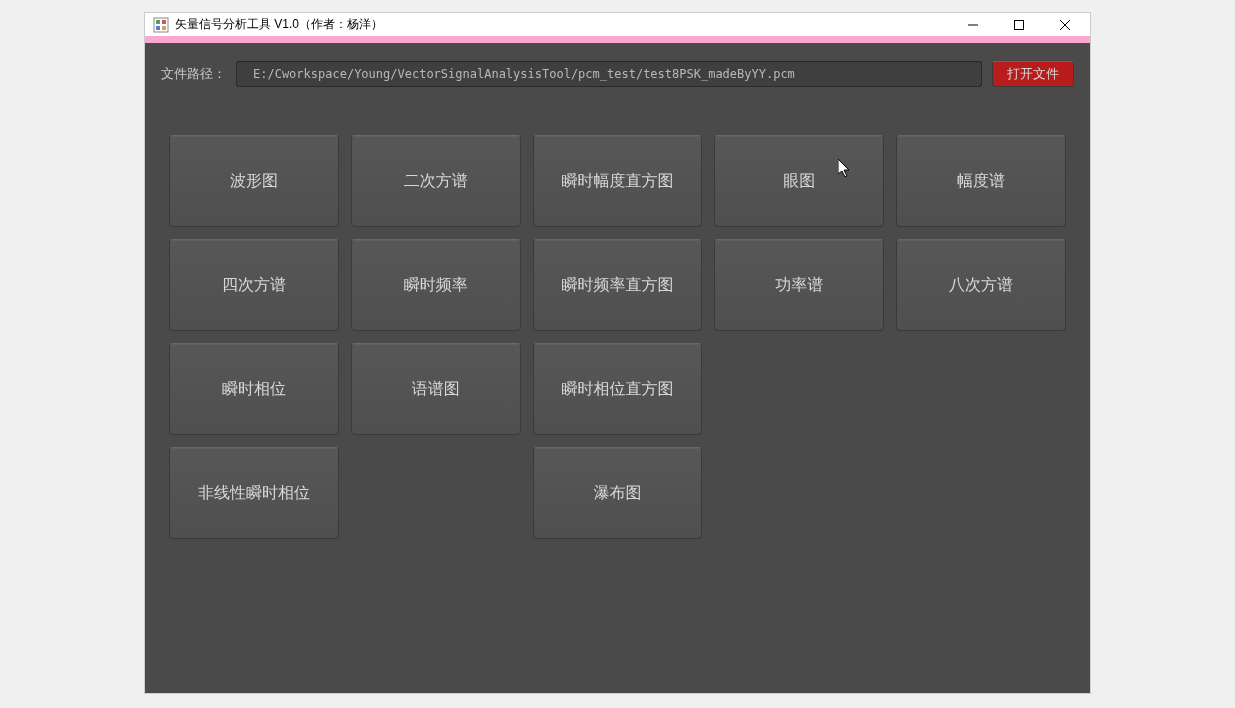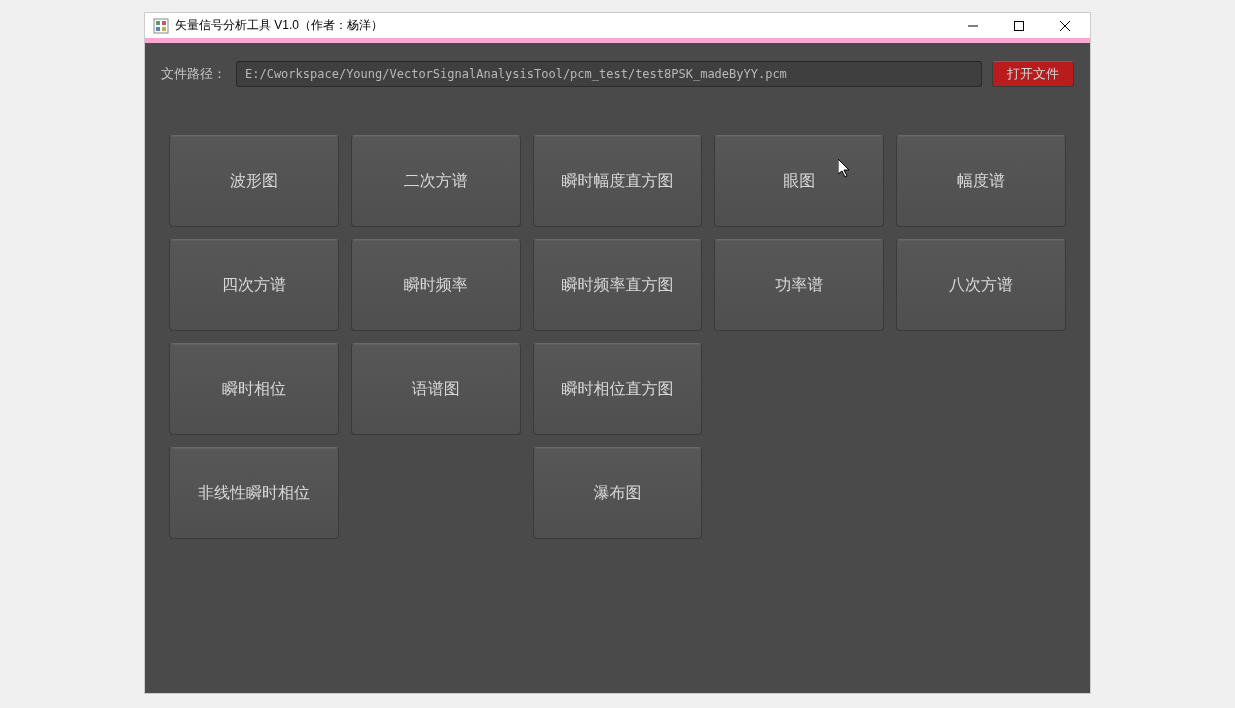--- a/index.html
+++ b/index.html
@@ -28,21 +28,21 @@
       position: relative;
       top: -1px;
     }
     
     .titlebar {
       height: 30px;
       background: #ffffff;
       display: flex;
       align-items: center;
       padding: 0 2px 0 8px;
-      border-bottom: 5px solid #f9a8d4;
+      border-bottom: 7px solid #f9a8d4;
     }
     
     .titlebar-icon {
       width: 16px;
       height: 16px;
       margin-right: 6px;
       display: inline-flex;
       align-items: center;
       justify-content: center;
     }
@@ -95,21 +95,21 @@
     
     .file-input {
       flex: 1;
       height: 26px;
       background: #3f3f3f;
       border: 1px solid #2a2a2a;
       border-top-color: #252525;
       border-radius: 3px;
       color: #b8b8b8;
       font-size: 12px;
-      padding: 0 8px;
+      padding: 0 16px;
       font-family: "Consolas", monospace;
     }
     
     .open-file-btn {
       height: 26px;
       padding: 0 14px;
       background: #b91c1c;
       border: 1px solid #3a3a3a;
       border-top-color: #666666;
       border-radius: 3px;

